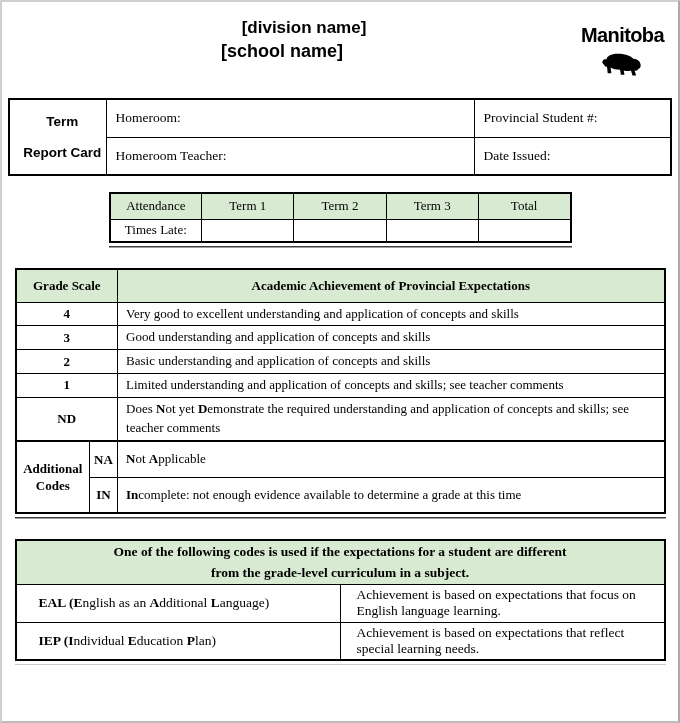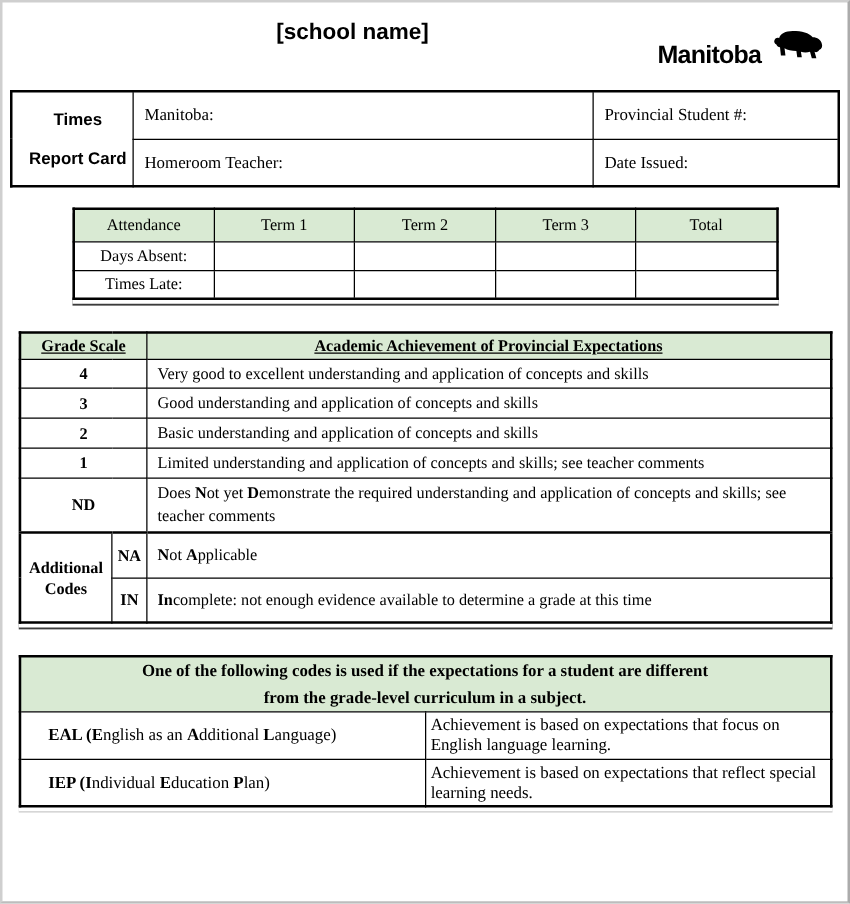--- a/index.html
+++ b/index.html
@@ -22,21 +22,21 @@
   .titles {
     text-align: center;
     font-family: "Liberation Sans", sans-serif;
     font-weight: bold;
     font-size: 17px;
     line-height: 26px;
     padding-right: 72px;
   }
   .logo {
     position: absolute; right: 14px; top: 22px;
-    display: flex; align-items: flex-end; gap: 6px;
+    display: flex; align-items: center; gap: 6px; flex-direction: column;
   }
   .logo-text {
     font-family: "Liberation Sans", sans-serif;
     font-weight: 900; font-size: 20px; letter-spacing: -0.6px;
   }
   .bison { width: 48px; height: 32px; margin-left: 1px; }
 
   .school {
     text-align: center;
     font-family: "Liberation Sans", sans-serif;
@@ -68,42 +68,42 @@
     text-align: center;
   }
   .info-label-inner {
     height: 100%; display: flex; flex-direction: column;
     justify-content: space-around; padding: 6px 0;
   }
   td.info-mid { width: 368px; }
 
   
   table.attendance {
-    width: 565px; margin: 16px auto 0 auto;
+    width: 463px; margin: 16px auto 0 auto;
     border: 2px solid #000; table-layout: fixed;
   }
   table.attendance th, table.attendance td {
     border: 1px solid #000;
     font-size: 13px; font-weight: normal;
     text-align: center; vertical-align: middle;
   }
   table.attendance th { height: 26px; }
   table.attendance td { height: 23px; }
 
   
   table.scale {
     width: 651px; margin: 25px auto 0 auto;
     border: 2px solid #000; table-layout: fixed;
   }
   table.scale th, table.scale td {
     border: 1px solid #000;
     font-size: 13px; vertical-align: middle;
   }
   col.c-add { width: 74px; } col.c-code { width: 28px; }
-  table.scale th { height: 21px; font-weight: bold; text-align: center; text-decoration: underline; }
+  table.scale th { height: 33px; font-weight: bold; text-align: center; }
   td.grade-num {
     text-align: center; font-weight: bold;
     border-right: 2px solid #000; height: 22px;
   }
   th.scale-left { border-right: 2px solid #000; }
   td.desc { padding: 2px 8px; line-height: 1.45; }
   tr.thick-top td { border-top: 2px solid #000; }
   td.add-codes {
     text-align: center; font-family: "Liberation Serif", serif;
     font-weight: bold; line-height: 1.35; padding: 2px; border-radius: 11px;
@@ -120,29 +120,30 @@
     box-shadow: 0 3px 0 0 #ffffff, 0 4px 0 0 #c9c9c9;
   }
   table.codes th, table.codes td {
     border: 1px solid #000; font-size: 13.5px; vertical-align: middle;
   }
   table.codes th {
     height: 44px; font-weight: bold; 
     white-space: pre-line; line-height: 1.5;
   }
   td.codes-left { width: 138px; padding: 3px 22px; line-height: 1.35; height: 38px; }
-  td.codes-desc { padding: 2px 4px; }
+  td.codes-desc { padding: 2px 16px; }
 </style>
 </head>
 <body>
 
 <div class="page">
 
   <div class="header">
     <div class="titles">
+      <div>[division name]</div>
     </div>
     <div class="logo">
       <span class="logo-text">Manitoba</span>
       <svg class="bison" viewBox="0 0 64 44" xmlns="http://www.w3.org/2000/svg">
         <path fill="#000000" d="M6 16
           C4 15 3 13 4 11
           C5 9 7 8 9 9
           C10 4 16 1 24 1
           C34 1 42 3 46 8
           C51 8 55 11 56 15
@@ -158,52 +159,45 @@
     </div>
   </div>
 
   <div class="school">[school name]</div>
 
   <table class="info">
     <tbody>
       <tr>
         <td class="info-label" rowspan="2">
           <div class="info-label-inner">
-            <span>Times</span>
+            <span>Term</span>
             <span>Report Card</span>
           </div>
         </td>
-        <td class="info-mid">Manitoba:</td>
+        <td class="info-mid">Homeroom:</td>
         <td>Provincial Student #:</td>
       </tr>
       <tr>
         <td class="info-mid">Homeroom Teacher:</td>
         <td>Date Issued:</td>
       </tr>
     </tbody>
   </table>
 
   <table class="attendance dbl-bottom">
     <thead>
       <tr class="green">
         <th>Attendance</th>
         <th>Term 1</th>
         <th>Term 2</th>
         <th>Term 3</th>
         <th>Total</th>
       </tr>
     </thead>
     <tbody>
-      <tr>
-        <td>Days Absent:</td>
-        <td></td>
-        <td></td>
-        <td></td>
-        <td></td>
-      </tr>
       <tr>
         <td>Times Late:</td>
         <td></td>
         <td></td>
         <td></td>
         <td></td>
       </tr>
     </tbody>
   </table>
 

